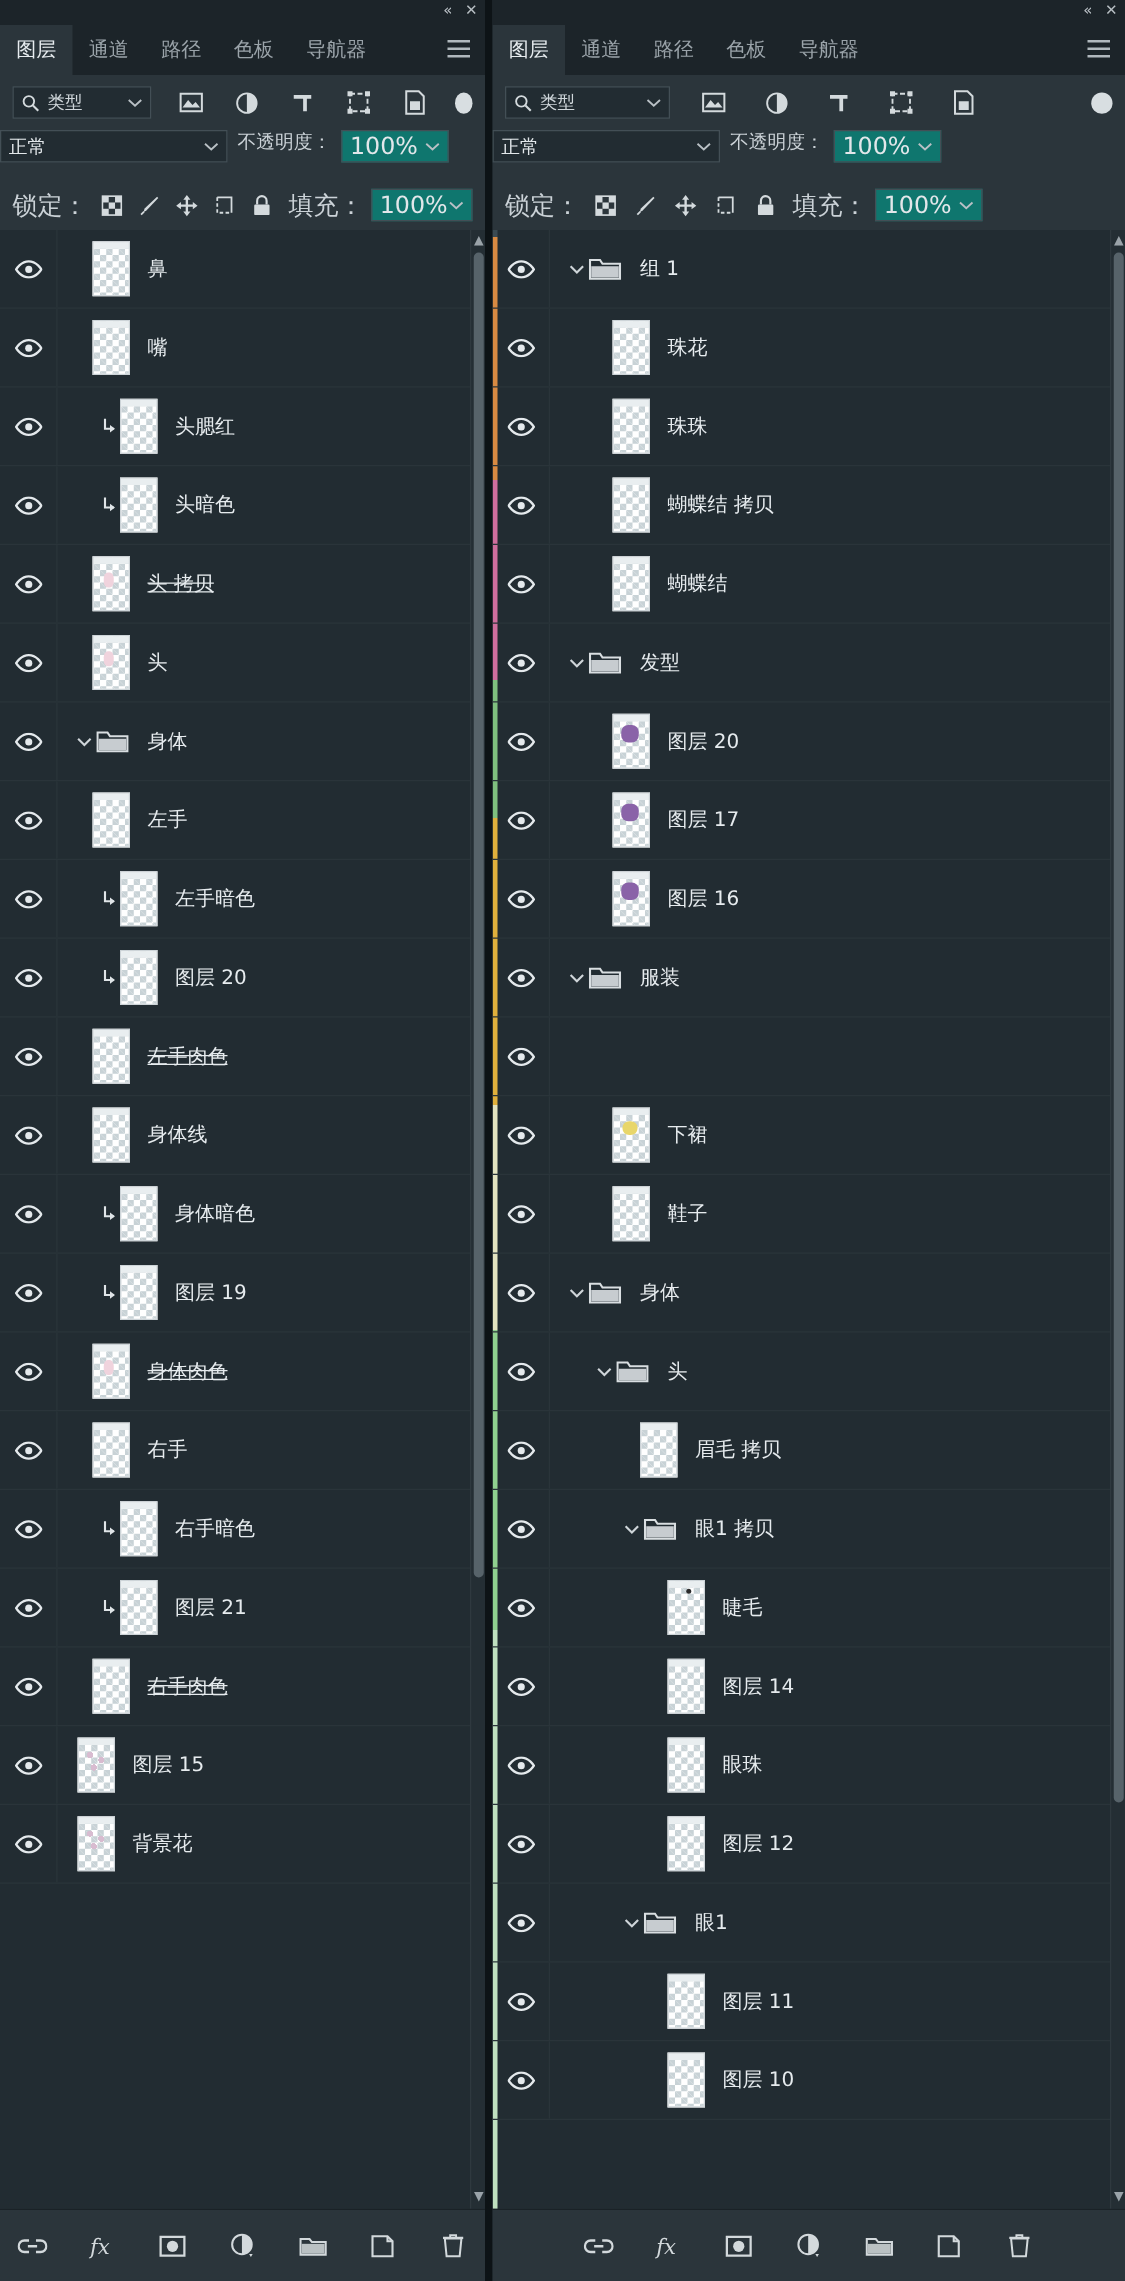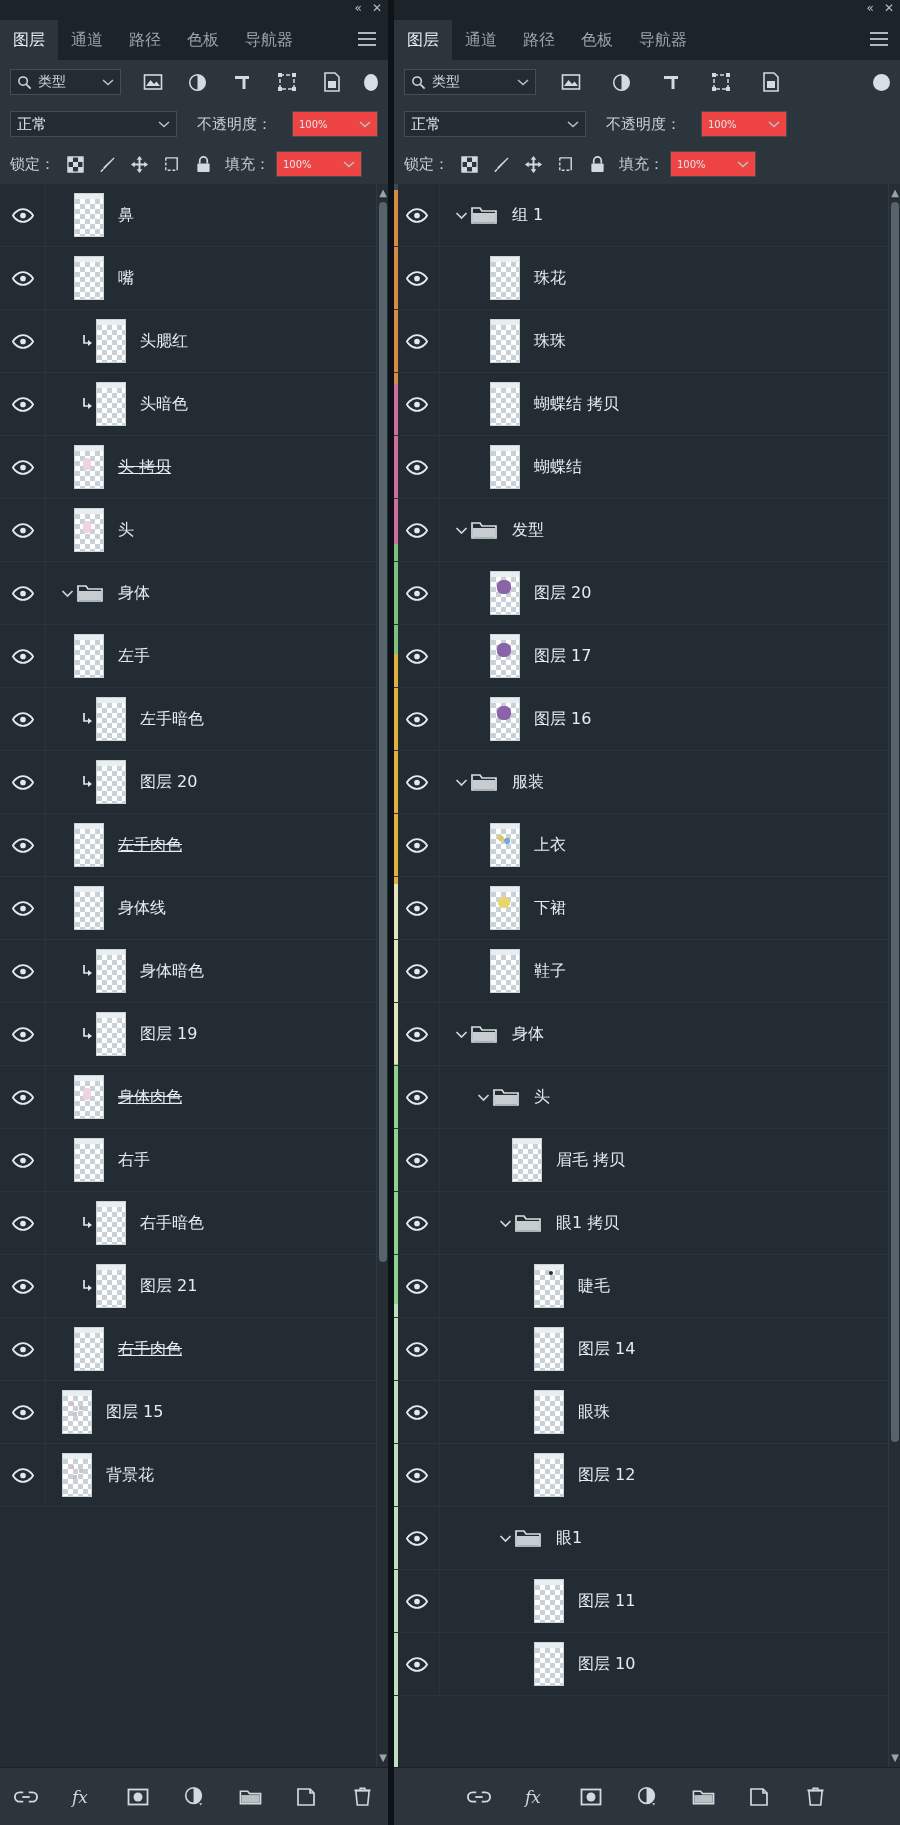--- a/index.html
+++ b/index.html
@@ -86,51 +86,51 @@
   }
   .dot-toggle {
     margin-left: auto;
     width: 17px; height: 17px; border-radius: 50%;
     background: #d8dee1;
   }
   svg { display: block; }
 
   
   .blendrow {
-    display: flex; align-items: center;
+    display: flex; 
     height: 40px; background: #2b353b;
-    padding: 0 10px; gap: 20px;
+    padding: 0 0; gap: 8px;
     flex: 0 0 40px;
   }
   .blendsel {
     display: flex; align-items: center;
     height: 26px; flex: 1 1 auto; max-width: 182px;
     background: #222c32; border: 1px solid #434f56;
     padding: 0 6px;
     font-size: 15px; color: #e2e7ea;
   }
   .blendsel .cap { flex: 1; }
   .opacity-lab { font-size: 15px; color: #cbd2d7; white-space: nowrap; }
   .valbox {
     display: flex; align-items: center;
     height: 26px; width: 86px;
-    background: #ef4444; border: 1px solid #434f56;
+    background: #0f766e; border: 1px solid #434f56;
     padding: 0 6px;
-    font-size: 10px; color: #e2e7ea;
+    font-size: 19px; color: #e2e7ea;
   }
   .valbox .v { flex: 1; text-align: left; }
 
   
   .lockrow {
     display: flex; align-items: center;
     height: 40px; background: #2b353b;
     padding: 0 10px; gap: 4px;
     flex: 0 0 40px;
   }
-  .lock-lab { font-size: 15px; color: #cbd2d7; white-space: nowrap; margin-right: 2px; }
+  .lock-lab { font-size: 20px; color: #cbd2d7; white-space: nowrap; margin-right: 2px; }
   .lock-ic { width: 28px; height: 26px; display:flex; align-items:center; justify-content:center; color:#d4dadd; }
 
   
   .listwrap {
     position: relative;
     flex: 1 1 auto;
     background: #222c32;
     overflow: hidden;
   }
   .list { width: 100%; }
@@ -1044,25 +1044,20 @@
               <span class="lname">服装</span>
             </div>
           </div>
           <div class="row indent-2">
             <div class="eye">
               <svg width="22" height="15" viewBox="0 0 24 16">
                 <path d="M12 1 C5 1 1 8 1 8 C1 8 5 15 12 15 C19 15 23 8 23 8 C23 8 19 1 12 1 Z" fill="none" stroke="#e4e9ec" stroke-width="2"></path>
                 <circle cx="12" cy="8" r="3.1" fill="#e4e9ec"></circle>
               </svg>
             </div>
-            <div class="rowbody">
-              <span class="clipmark"></span>
-              <span class="thumb art-multi"></span>
-              <span class="lname">上衣</span>
-            </div>
           </div>
           <div class="row indent-2">
             <div class="eye">
               <svg width="22" height="15" viewBox="0 0 24 16">
                 <path d="M12 1 C5 1 1 8 1 8 C1 8 5 15 12 15 C19 15 23 8 23 8 C23 8 19 1 12 1 Z" fill="none" stroke="#e4e9ec" stroke-width="2"></path>
                 <circle cx="12" cy="8" r="3.1" fill="#e4e9ec"></circle>
               </svg>
             </div>
             <div class="rowbody">
               <span class="clipmark"></span>

